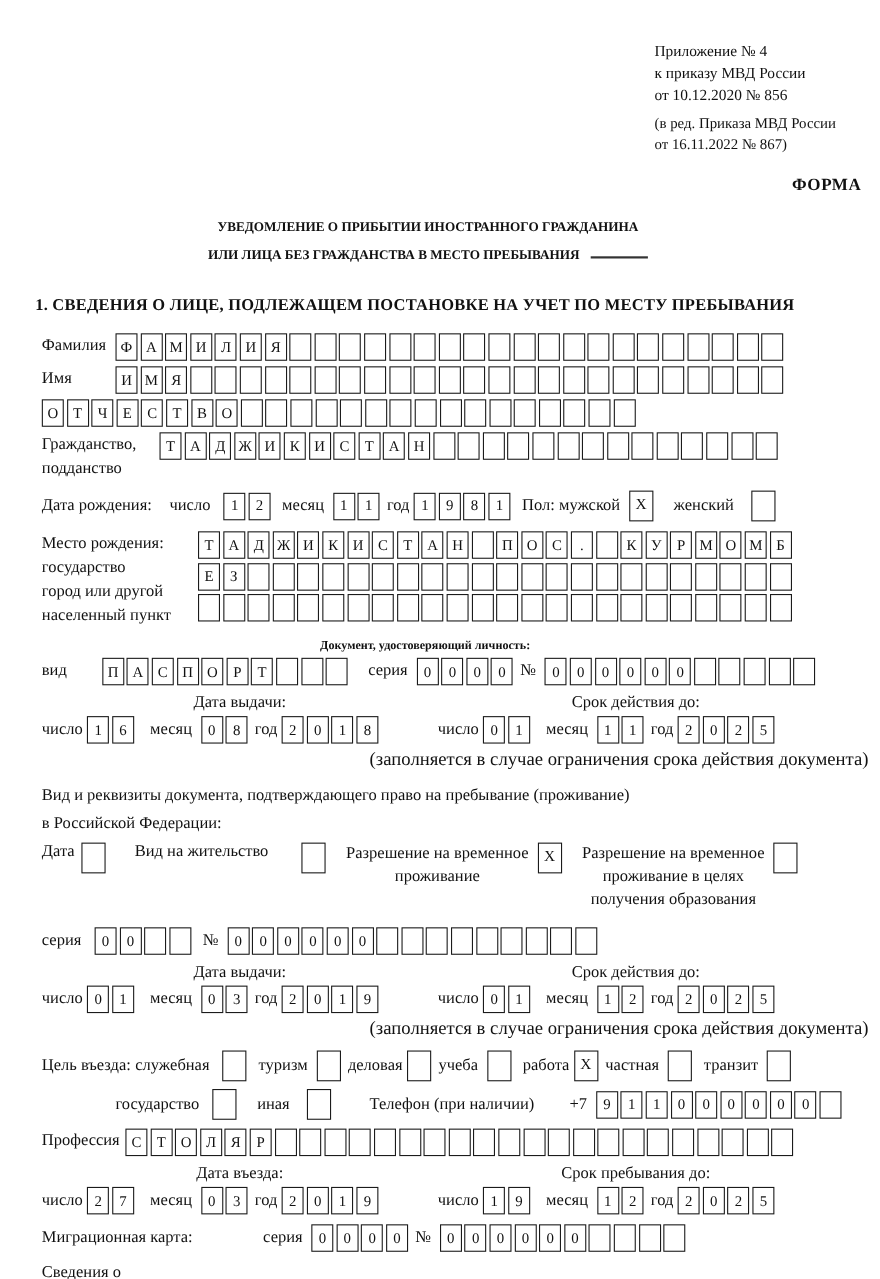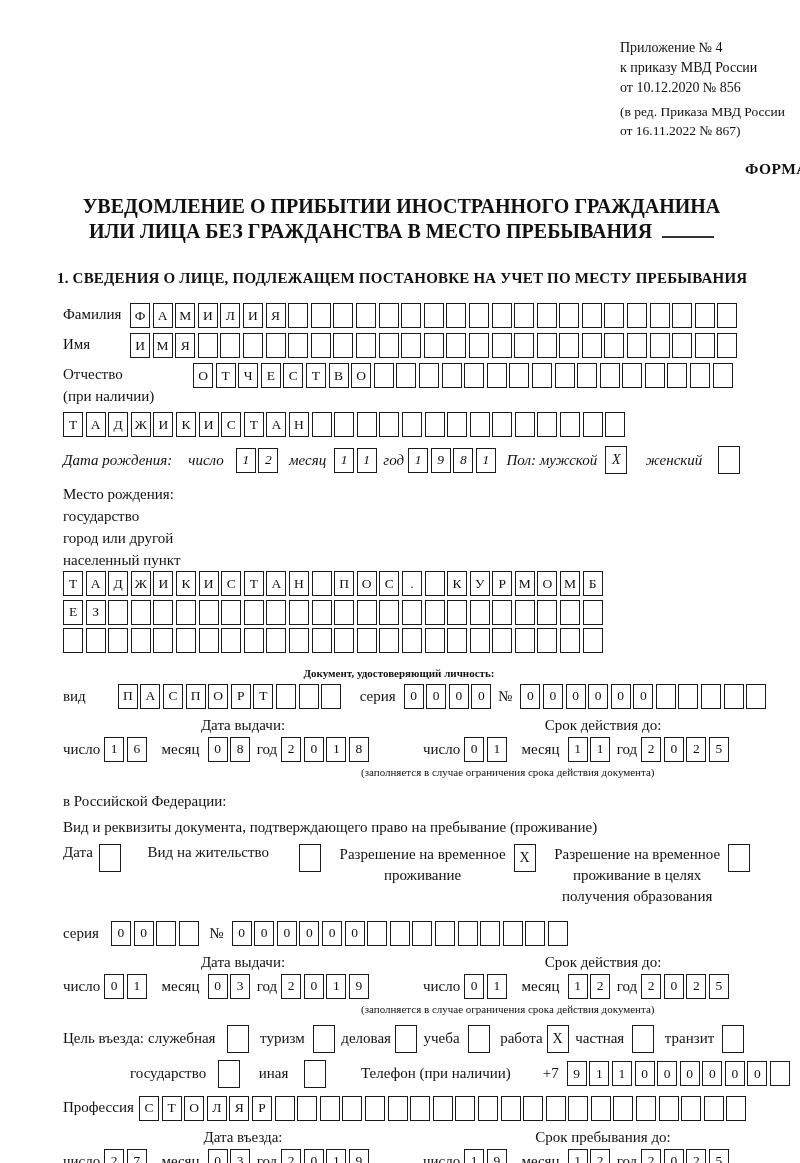--- a/index.html
+++ b/index.html
@@ -2,32 +2,32 @@
 <html><head>
 <meta charset="utf-8">
 <style>
   html,body{margin:0;padding:0;background:#e8e8e8;}
   .page{
     position:relative;
     width:800px;height:1163px;
     margin:0 auto;
     background:#ffffff;
     box-sizing:border-box;
-    padding:38px 10px 0 63px;
+    padding:38px 10px 0 38px;
     font-family:"Liberation Serif","DejaVu Serif",serif;
     color:#111;
     font-size:15px;
     overflow:hidden;
   }
   
   .hdr{margin-left:557px;width:230px;line-height:20px;font-size:14px;}
   .hdr .rev{font-size:13.5px;margin-top:4px;line-height:19px;}
   .forma{margin-left:557px;width:210px;text-align:right;font-weight:bold;font-size:15.5px;margin-top:20px;letter-spacing:.5px;padding-right:22px;box-sizing:border-box;}
   
-  .title{text-align:center;font-weight:bold;font-size:20px;line-height:25px;margin-top:16px;margin-right:50px;}
+  .title{text-align:center;font-weight:bold;font-size:12px;line-height:25px;margin-top:16px;margin-right:50px;}
   .title-underline{display:inline-block;width:52px;border-bottom:2px solid #333;height:14px;margin-left:10px;}
   .section-title{font-weight:bold;font-size:15px;margin-top:26px;margin-left:-6px;letter-spacing:.2px;}
   
   .cell,.box{
     display:inline-flex;align-items:center;justify-content:center;
     width:18px;height:23px;
     border:1.6px solid #1b1b1b;
     margin-right:2.6px;
     font-size:13.5px;line-height:1;
     flex:0 0 auto;
@@ -49,21 +49,21 @@
   .inline-bits{display:flex;align-items:center;flex-wrap:nowrap;}
   .inline-bits > *{flex:0 0 auto;}
   .gap4{width:4px;} .gap8{width:8px;} .gap12{width:12px;} .gap16{width:16px;} .gap24{width:24px;} .gap32{width:32px;}
   .center-bold{font-weight:bold;text-align:center;margin:10px 55px 4px 0;font-size:11px;}
   
   .date-pair{display:flex;margin-top:8px;}
   .dp-left{width:360px;}
   .dp-right{width:360px;}
   .dp-title{text-align:center;margin-bottom:3px;}
   .dp-line{display:flex;align-items:center;}
-  .dp-note{font-size:11px;margin-top:4px;margin-left:-62px;white-space:nowrap;}
+  .dp-note{font-size:17px;margin-top:4px;margin-left:-62px;white-space:nowrap;}
   .opt{display:flex;align-items:flex-start;}
   .opt .olbl{margin-right:6px;}
   .opt-multiline{text-align:center;line-height:21px;margin-right:8px;}
 </style>
 </head>
 <body>
 
 <div class="page">
 
   <div class="hdr">
@@ -145,24 +145,20 @@
         <span class="cell"></span>
         <span class="cell"></span>
         <span class="cell"></span>
         <span class="cell"></span>
         <span class="cell"></span>
         <span class="cell"></span>
       </div>
   </div>
 
   <div class="frow">
-    <div class="lbl w-otc lbl-2line">
-      <div>Отчество</div>
-      <div>(при наличии)</div>
-    </div>
     <div class="cells">
         <span class="cell">О</span>
         <span class="cell">Т</span>
         <span class="cell">Ч</span>
         <span class="cell">Е</span>
         <span class="cell">С</span>
         <span class="cell">Т</span>
         <span class="cell">В</span>
         <span class="cell">О</span>
         <span class="cell"></span>
@@ -178,20 +174,24 @@
         <span class="cell"></span>
         <span class="cell"></span>
         <span class="cell"></span>
         <span class="cell"></span>
         <span class="cell"></span>
         <span class="cell"></span>
       </div>
   </div>
 
   <div class="frow">
+    <div class="lbl w-grn lbl-2line">
+      <div>Гражданство,</div>
+      <div>подданство</div>
+    </div>
     <div class="cells">
         <span class="cell">Т</span>
         <span class="cell">А</span>
         <span class="cell">Д</span>
         <span class="cell">Ж</span>
         <span class="cell">И</span>
         <span class="cell">К</span>
         <span class="cell">И</span>
         <span class="cell">С</span>
         <span class="cell">Т</span>
@@ -207,21 +207,21 @@
         <span class="cell"></span>
         <span class="cell"></span>
         <span class="cell"></span>
         <span class="cell"></span>
         <span class="cell"></span>
         <span class="cell"></span>
         <span class="cell"></span>
       </div>
   </div>
 
-  <div class="frow inline-bits" style="margin-top:9px;font-style:italic;">
+  <div class="frow inline-bits" style="margin-top:9px;">
     <span>Дата рождения:</span>
       <span class="gap16"></span>
     <span>число</span>
       <span class="gap12"></span>
     <span class="cells">
         <span class="cell">1</span>
         <span class="cell">2</span>
       </span>
       <span class="gap8"></span>
     <span>месяц</span>
@@ -242,21 +242,21 @@
       <span class="gap8"></span>
     <span>Пол: мужской</span>
       <span class="gap8"></span>
     <span class="box">X</span>
       <span class="gap16"></span>
     <span>женский</span>
       <span class="gap16"></span>
     <span class="box"></span>
   </div>
 
-  <div class="frow" style="margin-top:9px;flex-direction:column;">
+  <div class="frow" style="margin-top:9px;">
     <div class="lbl w-bp">
       <div>Место рождения:</div>
       <div>государство</div>
       <div>город или другой</div>
       <div>населенный пункт</div>
     </div>
     <div class="stack">
       <div class="cells">
           <span class="cell">Т</span>
           <span class="cell">А</span>
@@ -434,22 +434,22 @@
             <span class="cell">0</span>
             <span class="cell">2</span>
             <span class="cell">5</span>
           </span>
       </div>
       <div class="dp-note">(заполняется в случае ограничения срока действия документа)</div>
     </div>
   </div>
 
   <div style="margin-top:10px;line-height:26px;">
+    <div>Вид и реквизиты документа, подтверждающего право на пребывание (проживание)</div>
     <div>в Российской Федерации:</div>
-    <div>Вид и реквизиты документа, подтверждающего право на пребывание (проживание)</div>
   </div>
 
   <div class="frow" style="margin-top:4px;">
     <div class="opt">
       <span class="olbl">Дата</span>
       <span class="box"></span>
     </div>
     <span class="gap24"></span>
     <div class="opt">
       <span class="olbl">Вид на жительство</span>

